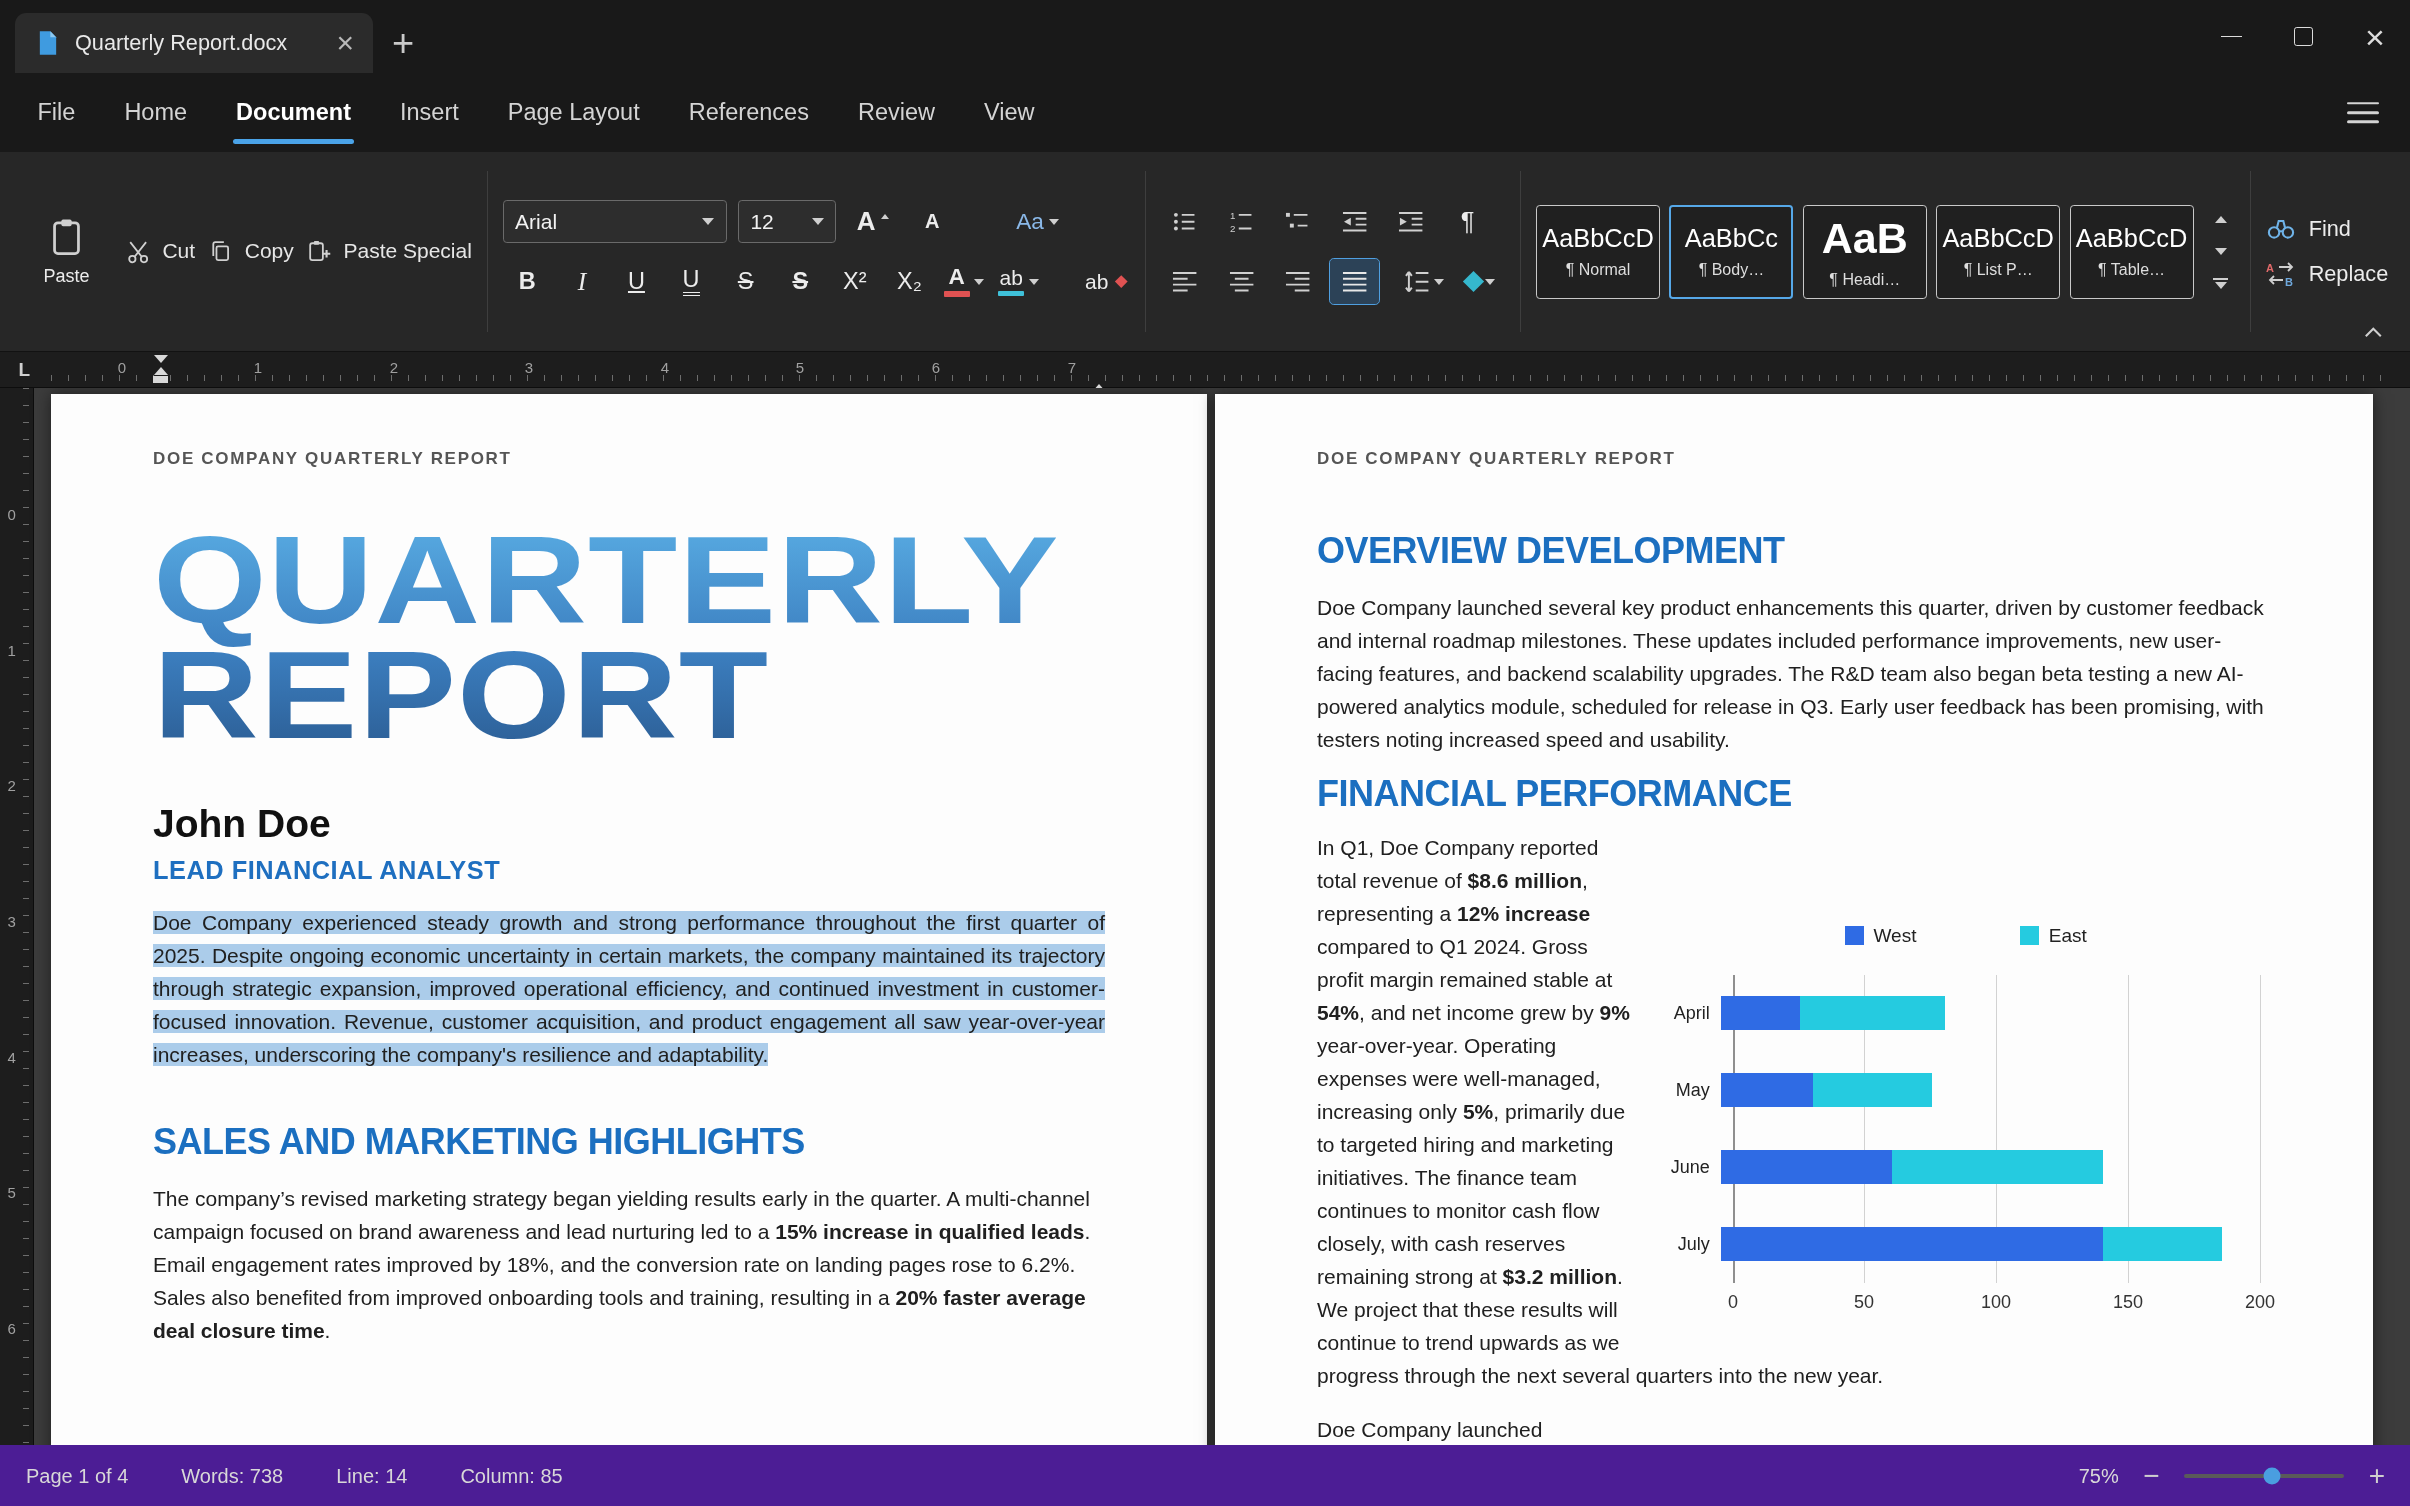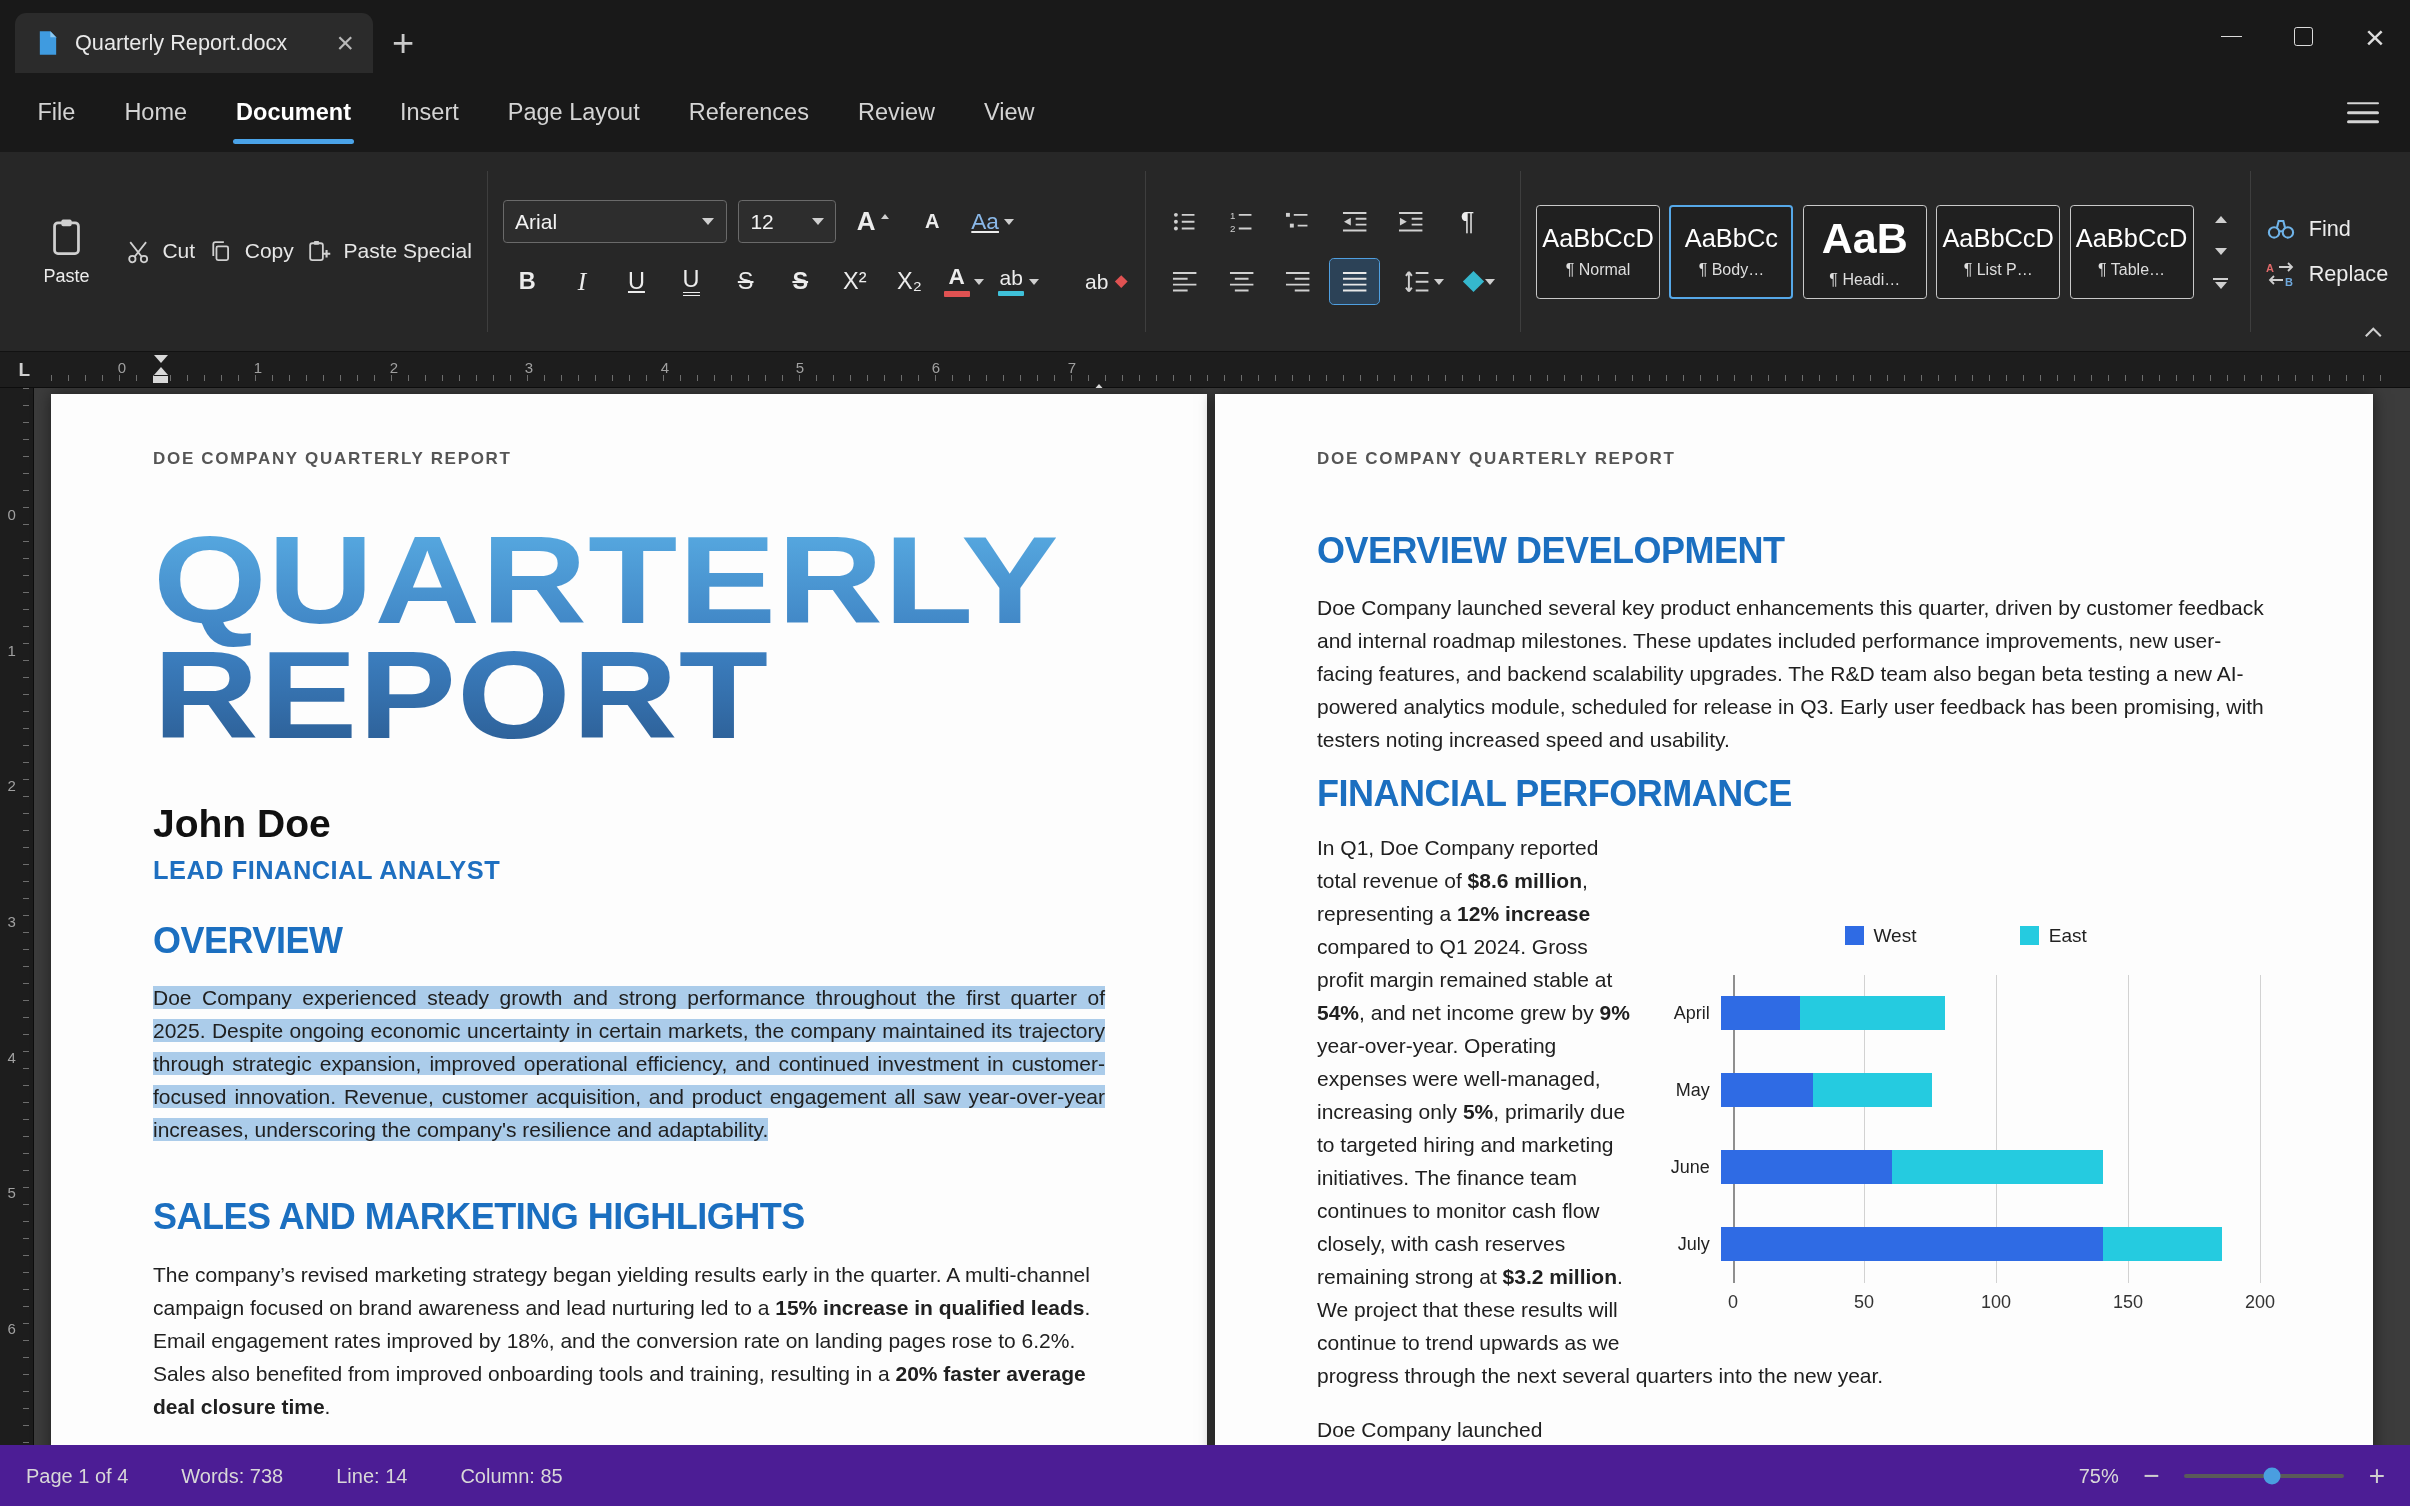--- a/index.html
+++ b/index.html
@@ -244,21 +244,21 @@
         <div class="combo combo-size">
           <span>12</span>
             <span class="caret"></span>
         </div>
         <div class="fbtn">
             <span class="grow-a">A</span>
           </div>
         <div class="fbtn">
             <span class="shrink-a">A</span>
           </div>
-        <div class="fbtn" style="text-decoration:underline;">
+        <div class="fbtn" style="margin-left:45px;">
             <span class="case-aa">Aa</span>
             <span class="caret sm"></span>
           </div>
       </div>
       <div class="frow" style="gap:5.6px;">
         <div class="fbtn">
             <span class="glyph-b">B</span>
           </div>
         <div class="fbtn">
             <span class="glyph-i">I</span>
@@ -484,21 +484,20 @@
     </div>
 
     <div class="page page-left">
       <div class="running-header">DOE COMPANY QUARTERLY REPORT</div>
       <div class="doc-title">
         <div>QUARTERLY</div>
         <div>REPORT</div>
       </div>
       <div class="author">John Doe</div>
       <div class="role">LEAD FINANCIAL ANALYST</div>
-      <h2 class="h2 mt-overview">OVERVIEW</h2>
       <p class="para overview-para"><span class="selection">Doe Company experienced steady growth and strong performance throughout the first quarter of 2025. Despite ongoing economic uncertainty in certain markets, the company maintained its trajectory through strategic expansion, improved operational efficiency, and continued investment in customer-focused innovation. Revenue, customer acquisition, and product engagement all saw year-over-year increases, underscoring the company's resilience and adaptability.</span></p>
       <h2 class="h2 mt-sales">SALES AND MARKETING HIGHLIGHTS</h2>
       <p class="para"><span>The company’s revised marketing strategy began yielding results early in the quarter. A multi-channel campaign focused on brand awareness and lead nurturing led to a </span><span style="font-weight: bold;">15% increase in qualified leads</span><span>. Email engagement rates improved by 18%, and the conversion rate on landing pages rose to 6.2%. Sales also benefited from improved onboarding tools and training, resulting in a </span><span style="font-weight: bold;">20% faster average deal closure time</span><span>.</span></p>
     </div>
 
     <div class="page page-right">
       <div class="running-header">DOE COMPANY QUARTERLY REPORT</div>
       <h2 class="h2 mt-product">OVERVIEW DEVELOPMENT</h2>
       <p class="para">Doe Company launched several key product enhancements this quarter, driven by customer feedback and internal roadmap milestones. These updates included performance improvements, new user-facing features, and backend scalability upgrades. The R&amp;D team also began beta testing a new AI-powered analytics module, scheduled for release in Q3. Early user feedback has been promising, with testers noting increased speed and usability.</p>
       <h2 class="h2 mt-fin">FINANCIAL PERFORMANCE</h2>

